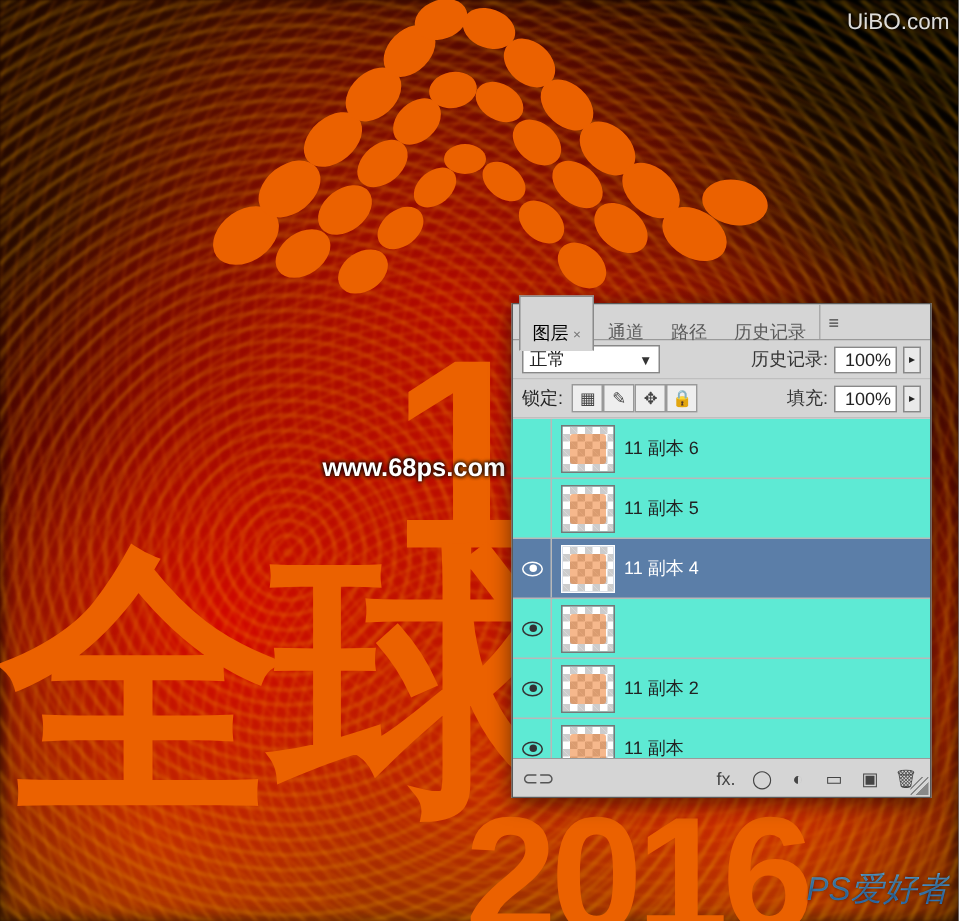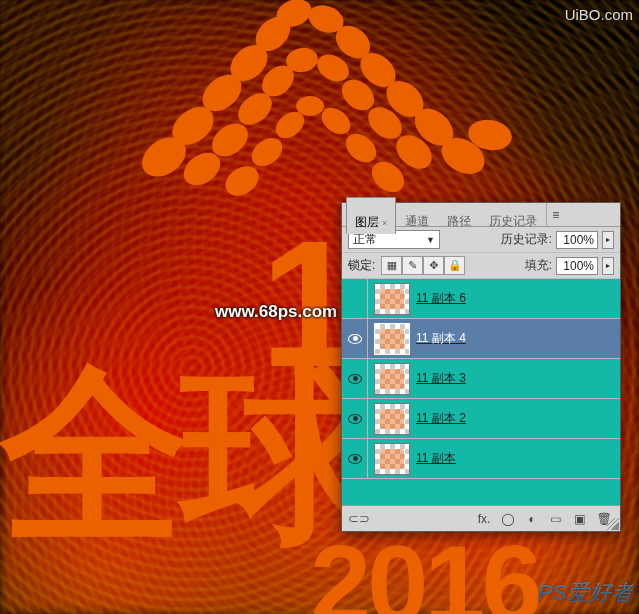--- a/index.html
+++ b/index.html
@@ -68,21 +68,21 @@
   .select .arrow { font-size:9px; color:#333; }
   .field-label { color:#333; margin-left:auto; }
   .pct-input { width:42px; height:18px; background:#fff; border:1px solid #888; display:flex; align-items:center; justify-content:flex-end; padding:0 3px; }
   .mini-arrow { width:12px; height:18px; border:1px solid #888; background:#eaeaea; display:flex; align-items:center; justify-content:center; font-size:8px; }
 
   .lock-row { height:26px; }
   .lock-label { margin-right:2px; }
   .lock-icons { display:flex; gap:0; }
   .lock-btn { width:21px; height:19px; border:1px solid #999; background:#eee; display:flex; align-items:center; justify-content:center; font-size:11px; color:#444; }
 
-  .layer-list { flex:1; overflow:auto; background:#14b8a6;text-decoration:underline; }
+  .layer-list { flex:1; overflow:auto; background:#5eead4; }
   .layer-list::-webkit-scrollbar { width:16px; }
   .layer-list::-webkit-scrollbar-track { background:#e4e4e4; border-left:1px solid #aaa; }
   .layer-list::-webkit-scrollbar-thumb { background:#c2c2c2; border:1px solid #888; }
   .layer-list::-webkit-scrollbar-button { height:16px; background:#e4e4e4; border:1px solid #999; }
 
   .layer { display:flex; align-items:center; height:40px; border-bottom:1px solid #b8b8b8; }
   .layer.selected { background:#5b7ea8; color:#fff; }
   .vis-cell { width:26px; height:100%; border-right:1px solid #b8b8b8; display:flex; align-items:center; justify-content:center; }
   .eye { width:14px; height:10px; border:1px solid #333; border-radius:60% 60% 60% 60%; position:relative; }
   .eye::after { content:""; position:absolute; left:4px; top:1px; width:5px; height:5px; background:#333; border-radius:50%; }
@@ -194,33 +194,37 @@
       </div>
     <div class="mini-arrow">▸</div>
   </div>
 
   <div class="layer-list" id="layer-list">
       <div class="layer">
         <div class="vis-cell"></div>
         <div class="thumb-wrap"></div>
         <div class="layer-name">11 副本 6</div>
       </div>
+      <div class="layer">
+        <div class="vis-cell"></div>
+        <div class="thumb-wrap"></div>
+        <div class="layer-name">11 副本 5</div>
+      </div>
       <div class="layer selected">
         <div class="vis-cell">
           <div class="eye"></div>
         </div>
         <div class="thumb-wrap"></div>
         <div class="layer-name">11 副本 4</div>
       </div>
       <div class="layer">
         <div class="vis-cell">
           <div class="eye"></div>
         </div>
         <div class="thumb-wrap"></div>
-        <div class="layer-name">11 副本 3</div>
       </div>
       <div class="layer">
         <div class="vis-cell">
           <div class="eye"></div>
         </div>
         <div class="thumb-wrap"></div>
         <div class="layer-name">11 副本 2</div>
       </div>
       <div class="layer">
         <div class="vis-cell">

